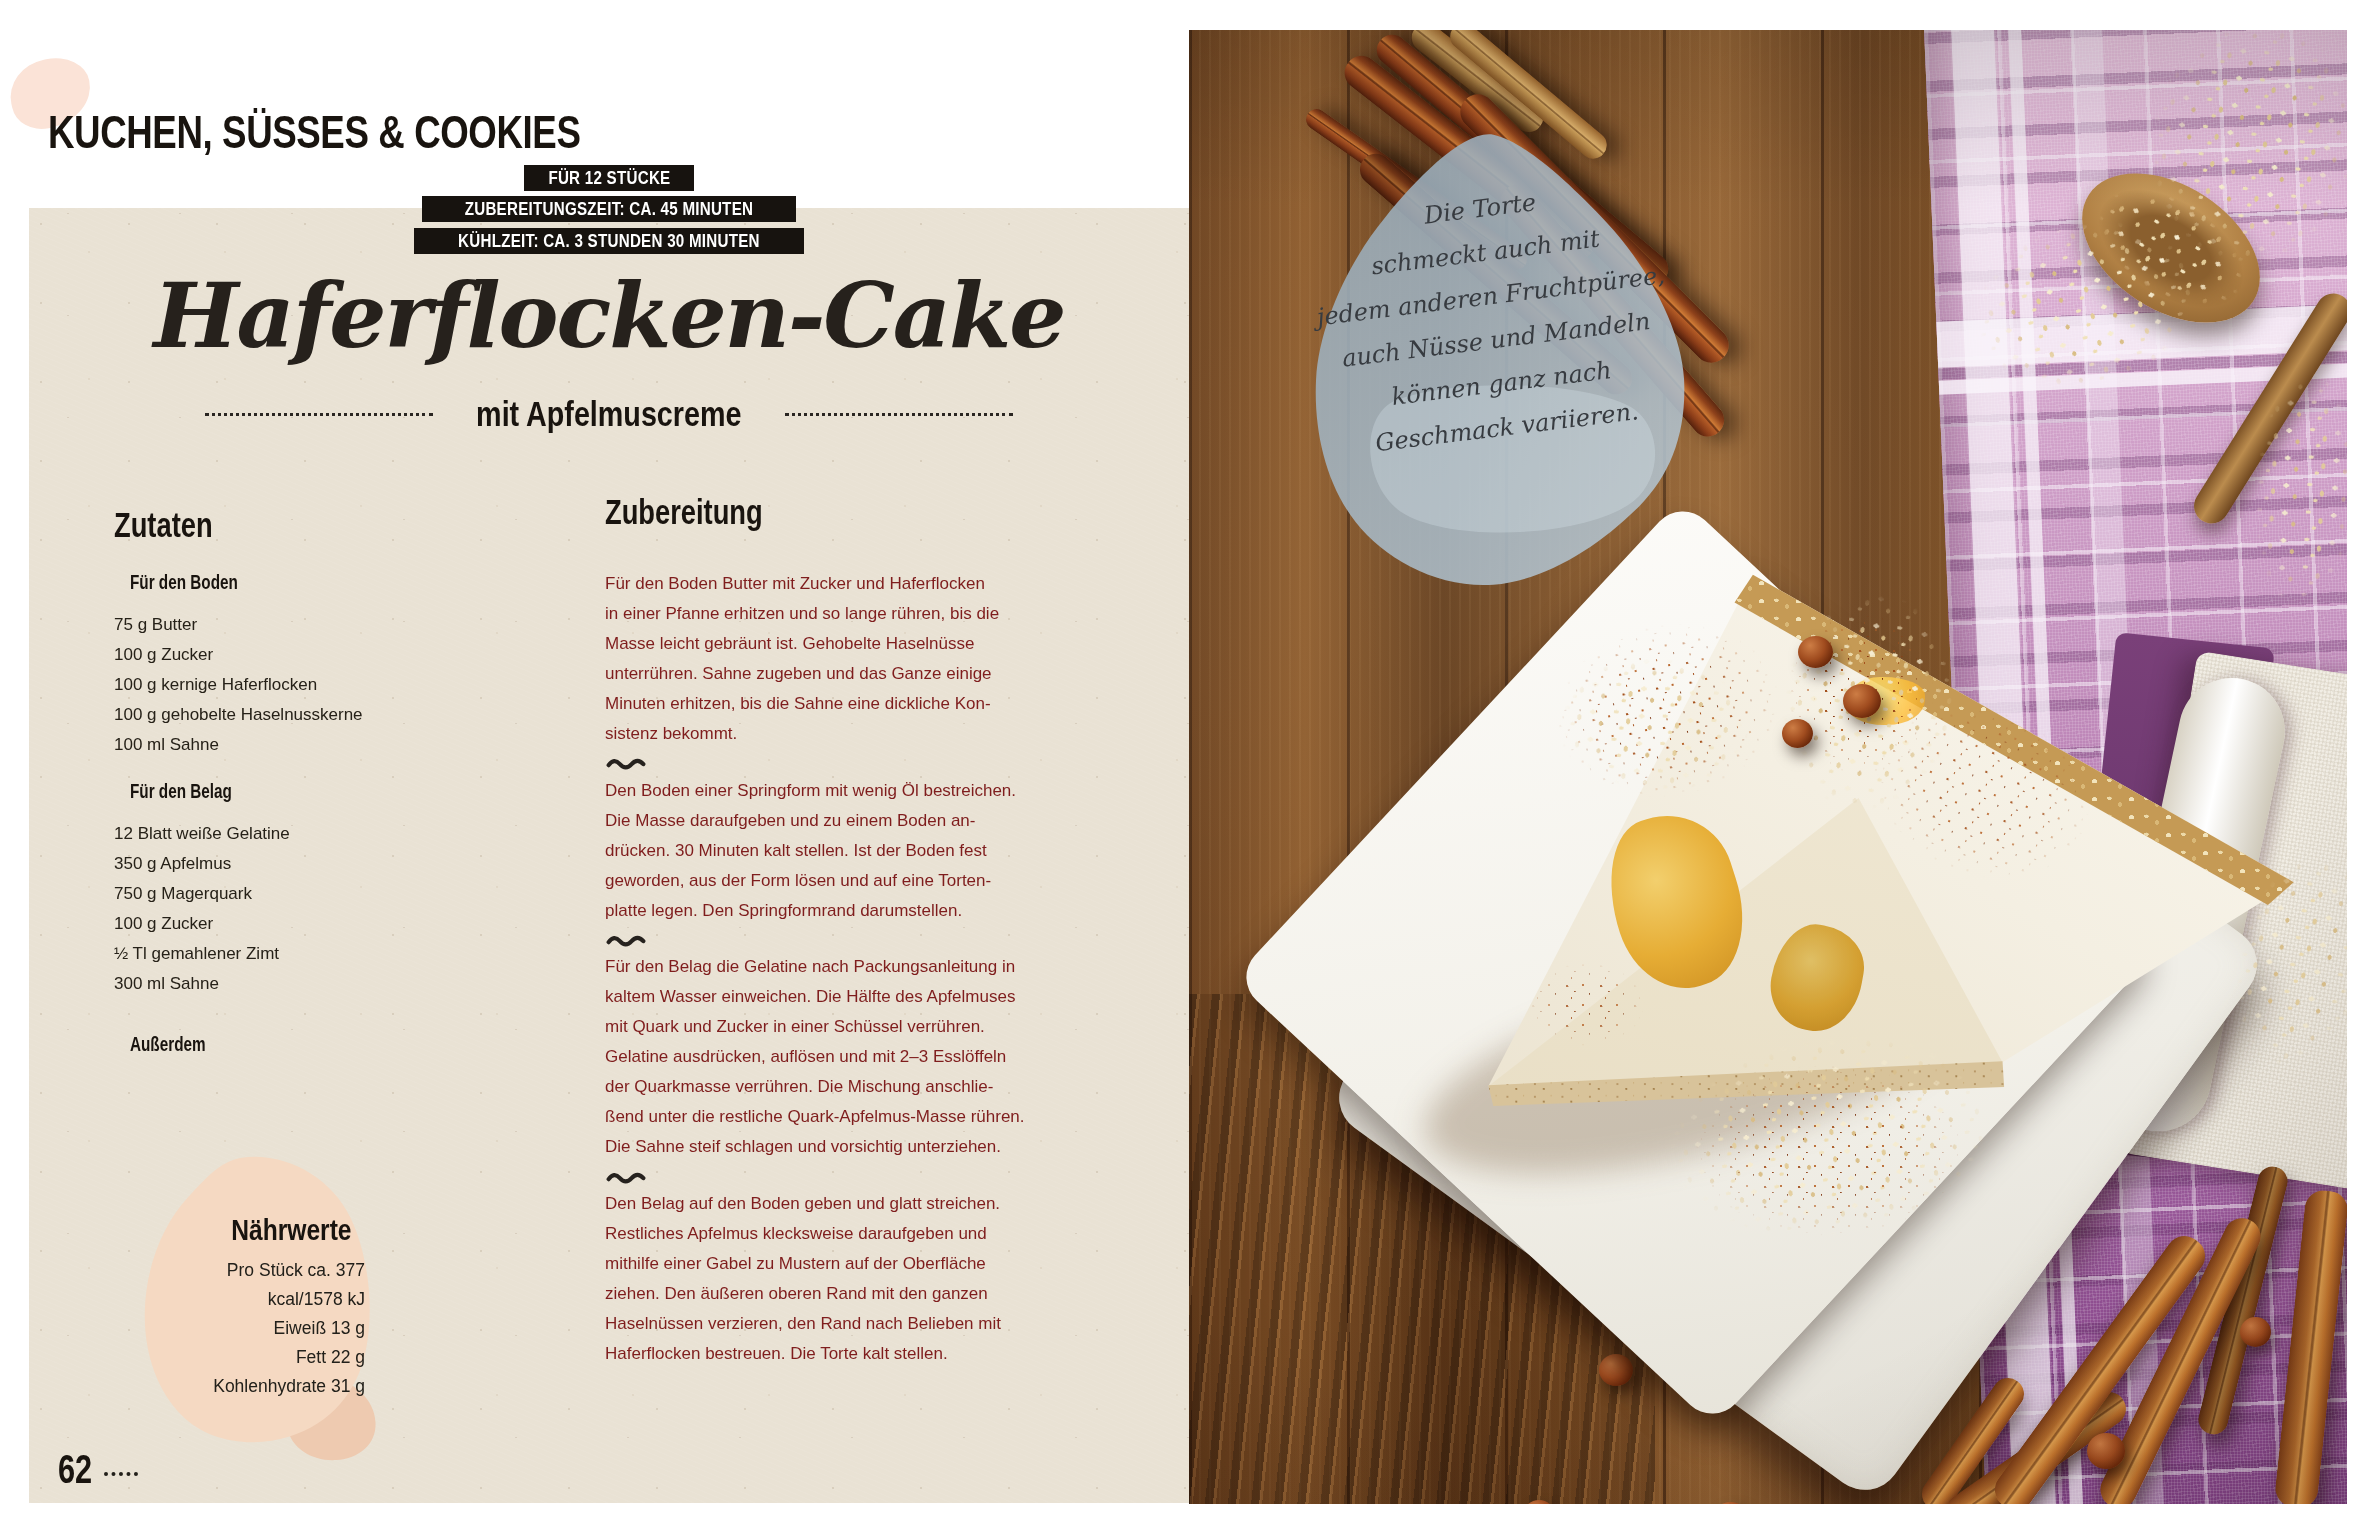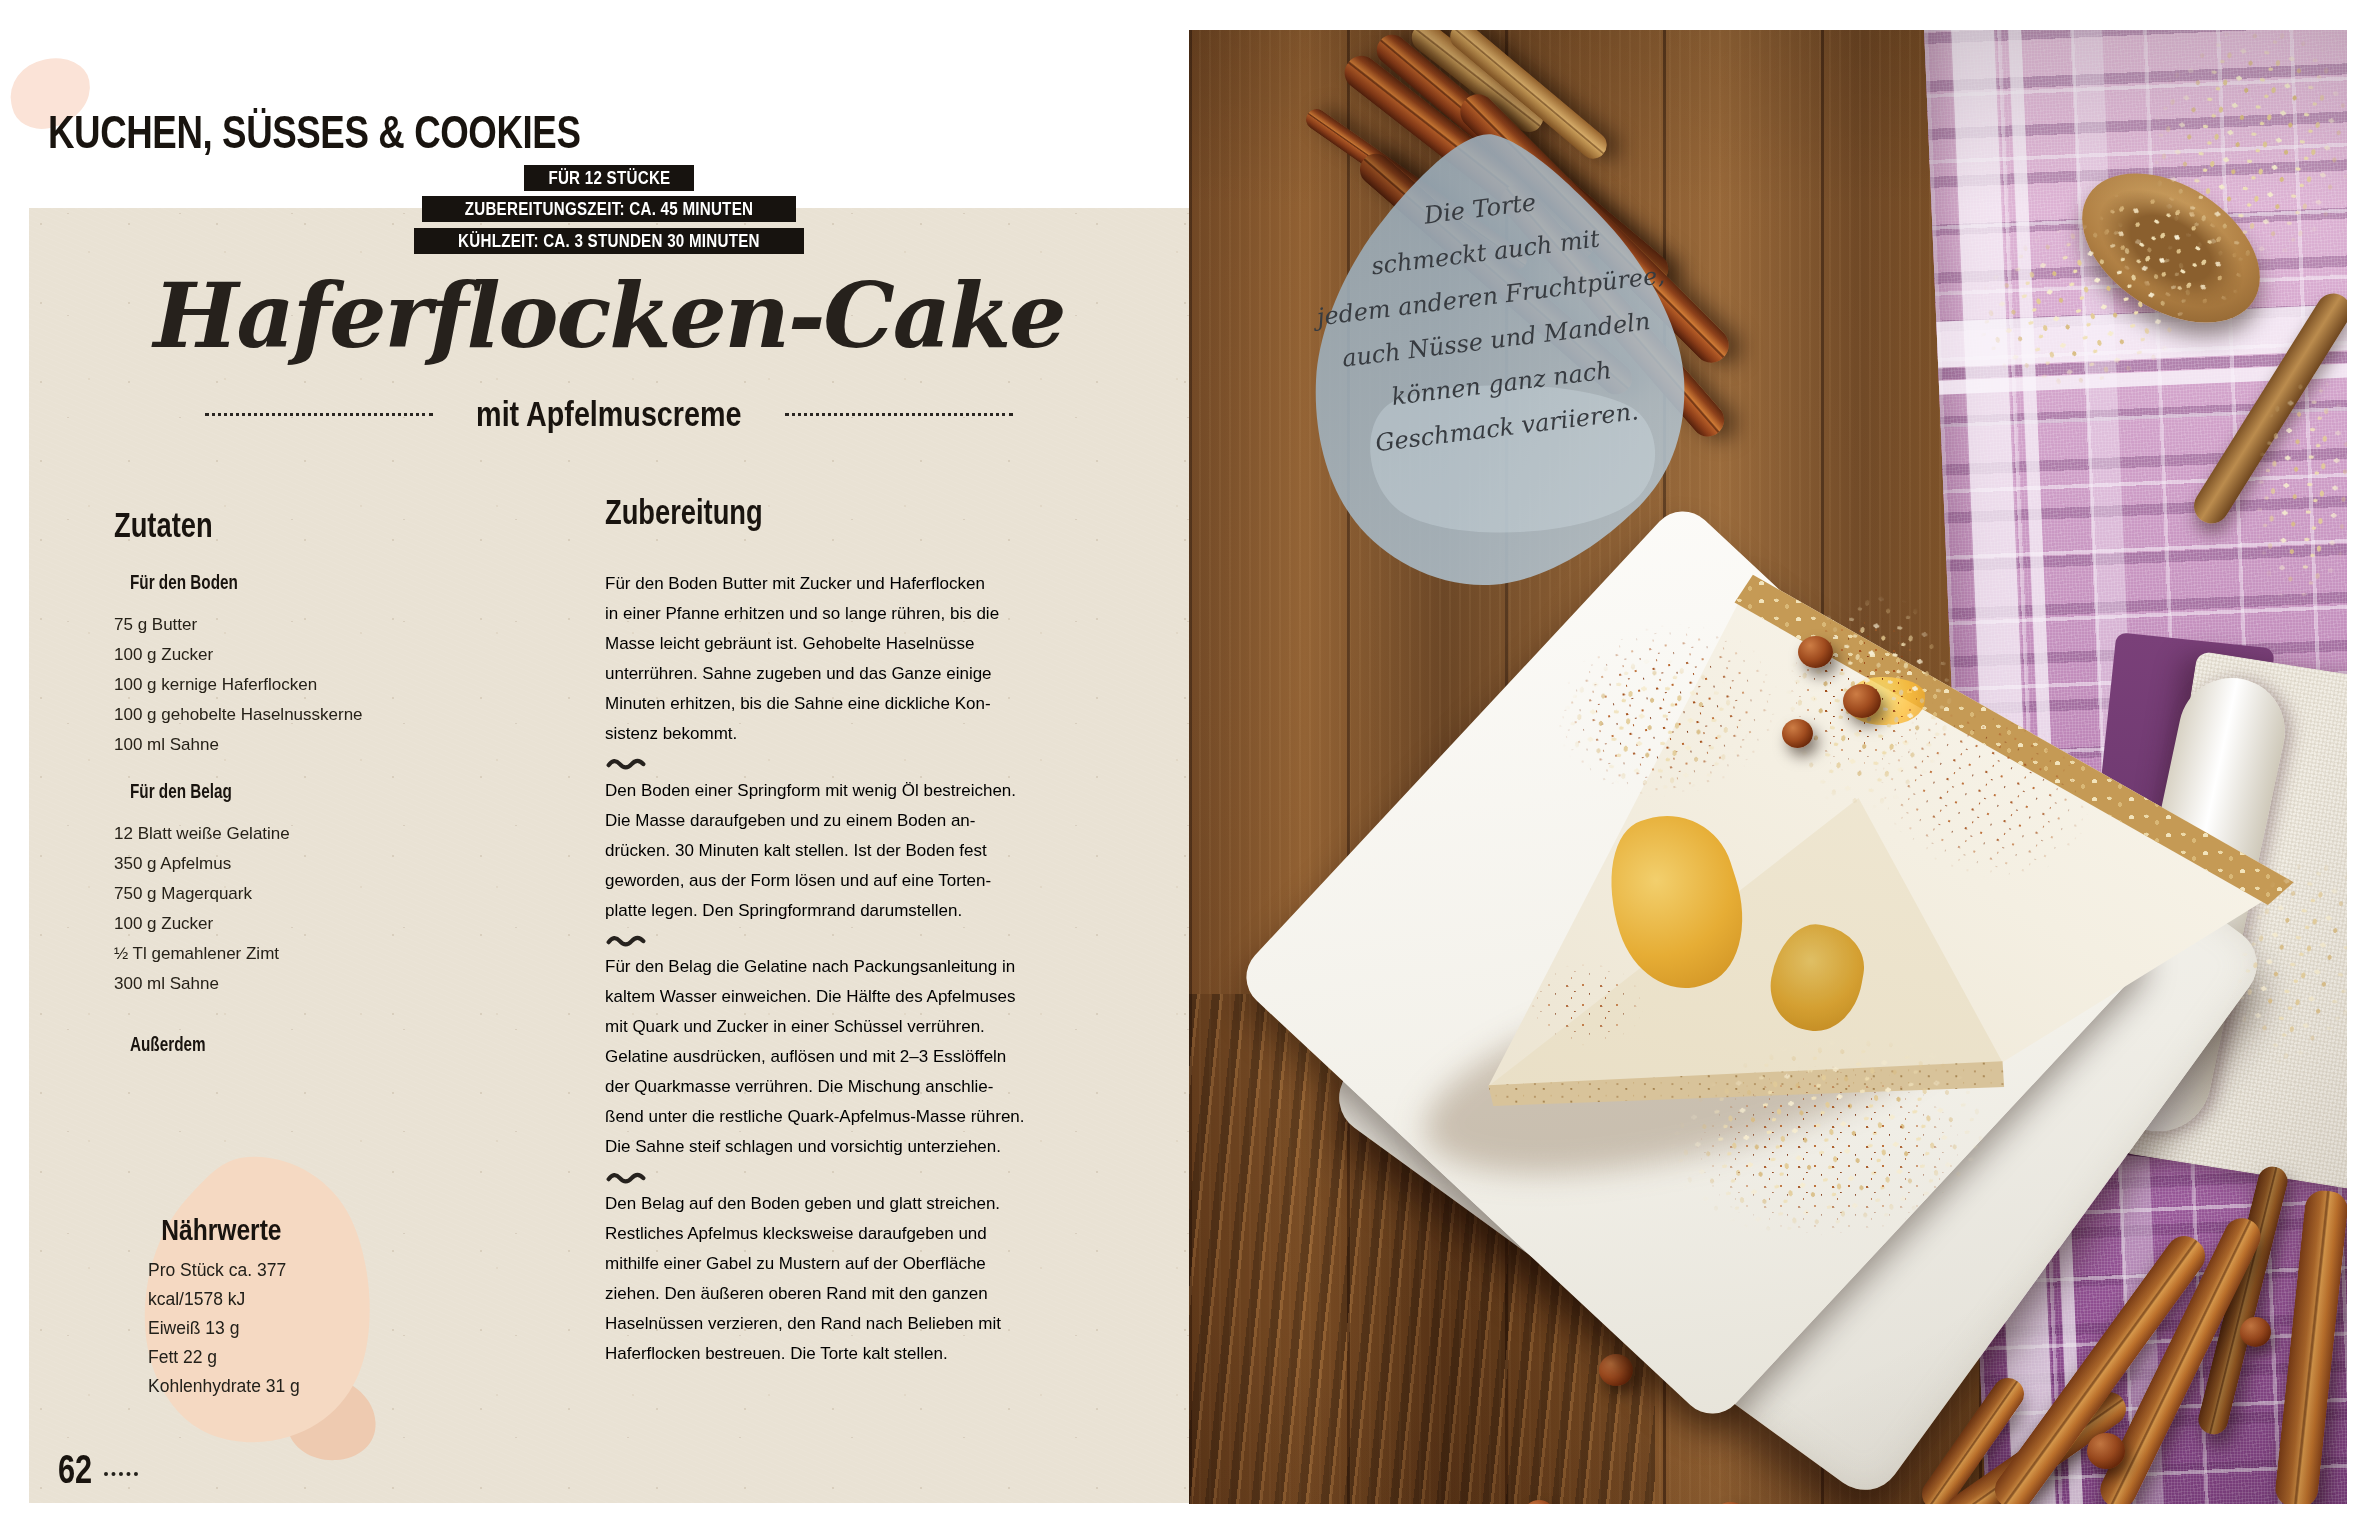--- a/index.html
+++ b/index.html
@@ -38,27 +38,27 @@
   .subtitle span{font-size:35px;font-weight:700}
 
   
   .ingcol{left:114px;top:504px;width:482px}
   .prepcol{left:605px;top:491px;width:536px}
   .colhead{font-size:35px;font-weight:700;line-height:41px;margin:0}
   .ghead{margin:16px;margin-top:25.4px;font-size:19.6px;font-weight:700;line-height:24px}
   .ghead.g2{margin-top:19px}
   .ghead.g3{margin-top:33px}
   .gitems{margin-top:3px;font-size:17px;line-height:30px;color:#262118}
-  .step{margin:0;font-size:17px;line-height:30px;color:#000000}
+  .step{margin:0;font-size:17px;line-height:30px;color:#7f1d1d}
   .step.first{margin-top:37px}
   .squiggle{display:block;margin:6.4px 0 4.2px 1.1px}
 
   
   .nut-svg{left:130px;top:1147px}
-  .nut-box{left:148px;top:1213px;width:217px;text-align:left}
+  .nut-box{left:148px;top:1213px;width:217px;text-align:right}
   .nut-h{font-size:30px;font-weight:700;line-height:34px}
   .nut-lines{margin-top:8.5px;font-size:17.5px;line-height:29px;color:#22201a}
 
   
   .pnum{left:58px;top:1448px;font-size:41px;font-weight:700;line-height:42px}
   .pnum .cx{transform:scaleX(.75)}
   .pnum-dots{left:104px;top:1472px;width:34px;height:0;border-top:4.8px dotted #22201a}
 
   
   .photo{left:1189px;top:30px;width:1158px;height:1474px;overflow:hidden;background:#744827}

